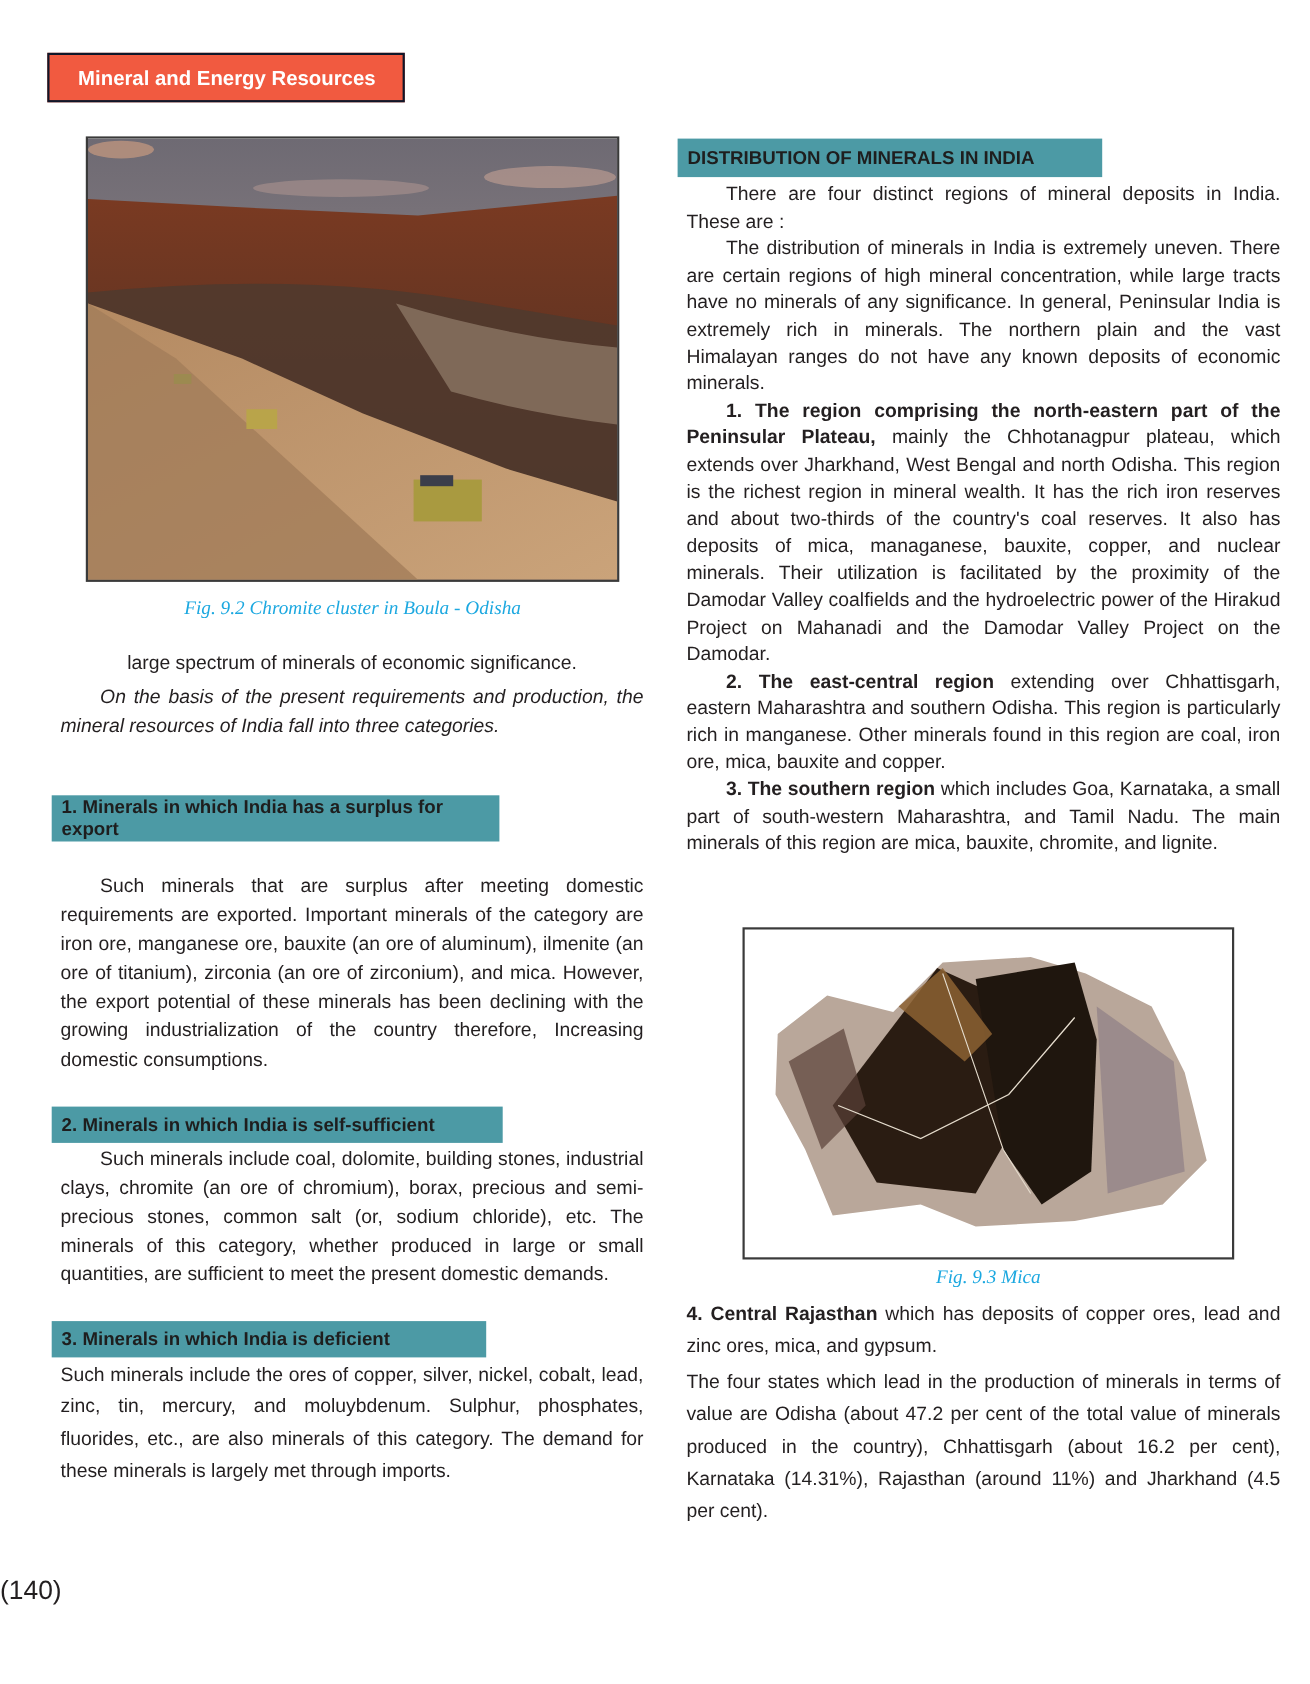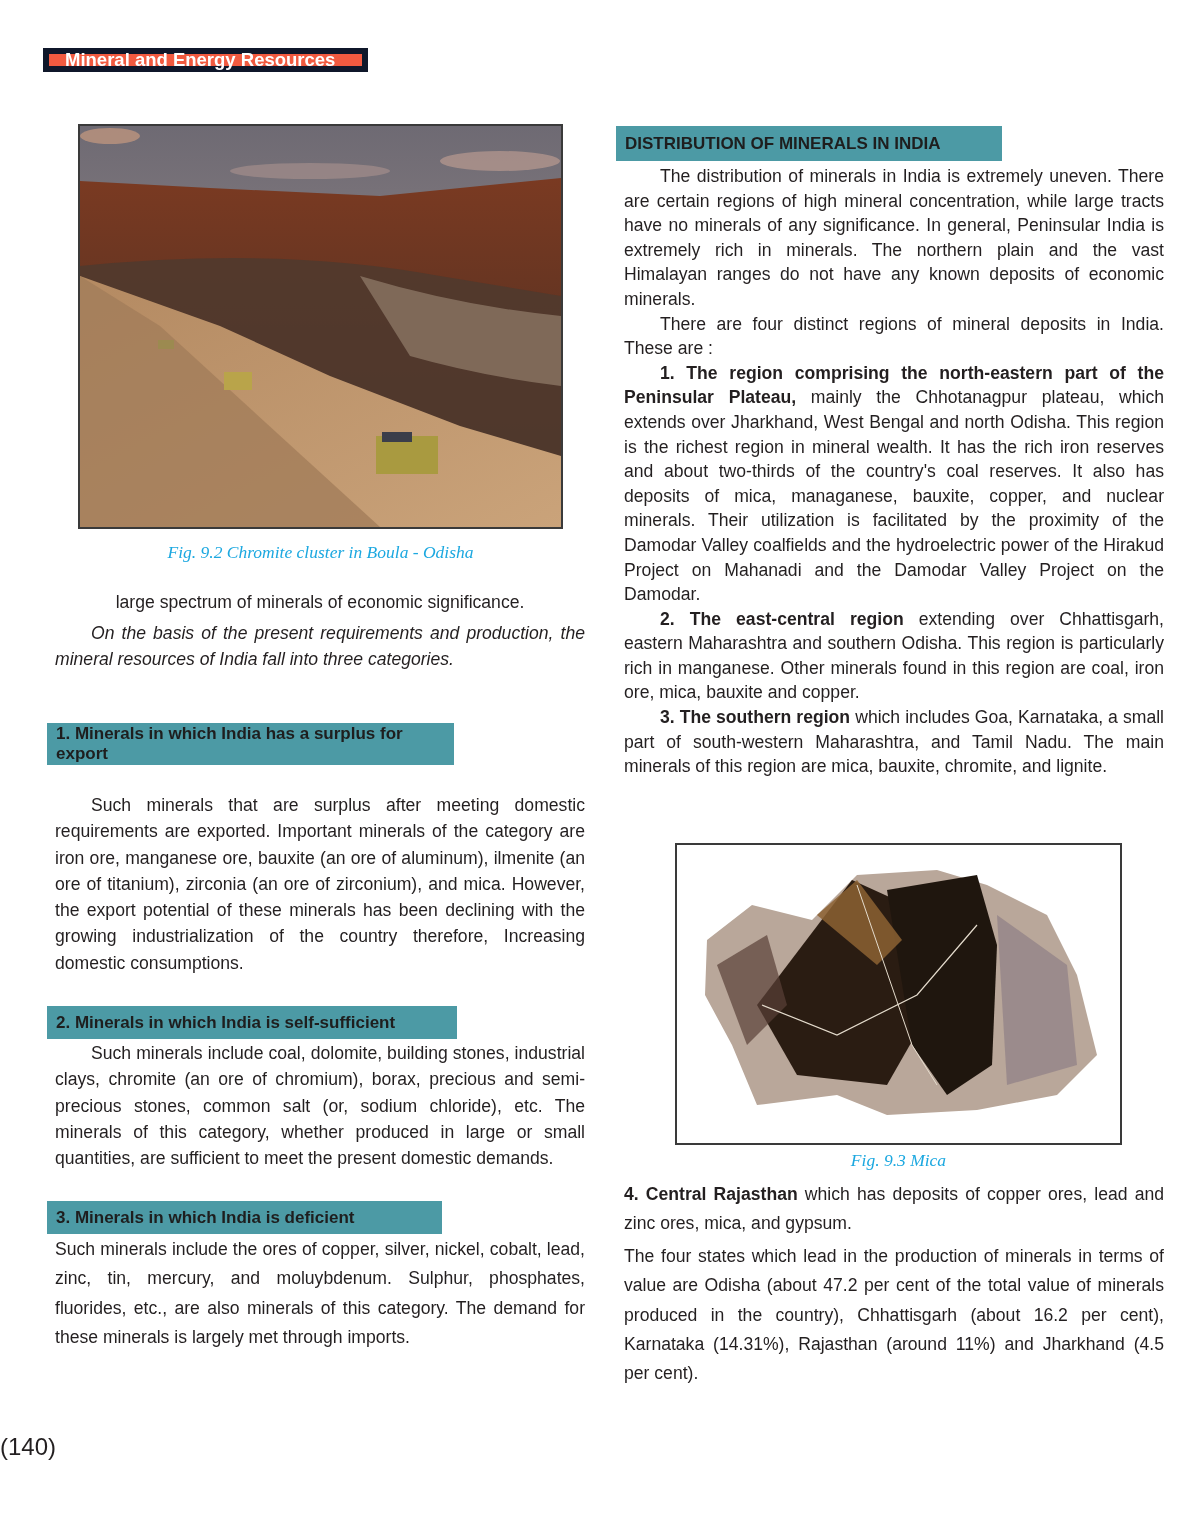--- a/index.html
+++ b/index.html
@@ -2,24 +2,24 @@
 <html><head>
 <meta charset="utf-8">
 <style>
   html, body { margin: 0; padding: 0; background: #ffffff; }
   body {
     width: 1191px; height: 1531px; position: relative; overflow: hidden;
     font-family: "Liberation Sans", "DejaVu Sans", sans-serif;
     color: #231f20;
   }
   .chapter-tag {
-    position: absolute; left: 43px; top: 48px; width: 325px; height: 24px;
-    background: #f15a40; border: 6px solid #0f172a; box-sizing: border-box;
+    position: absolute; left: 43px; top: 48px; width: 325px; height: 45px;
+    background: #f15a40; border: 2px solid #0f172a; box-sizing: border-box;
     color: #ffffff; font-weight: bold; font-size: 18.5px;
-    display: flex; align-items: center; padding-left: 16px;
+    display: flex; align-items: center; padding-left: 26px;
   }
   .col { position: absolute; }
   .col-left { left: 55px; width: 530px; }
   .col-right { left: 624px; width: 540px; }
   p.body {
     margin: 0; font-size: 17.6px; line-height: 25.3px;
     text-align: justify; hyphens: none;
   }
   p.indent { text-indent: 36px; }
   b { font-weight: bold; }
@@ -106,22 +106,22 @@
 </div>
 <div class="col col-left" style="top:1235px;">
   <p class="body" style="line-height:29.4px;">Such minerals include the ores of copper, silver, nickel, cobalt, lead, zinc, tin, mercury, and moluybdenum. Sulphur, phosphates, fluorides, etc., are also minerals of this category. The demand for these minerals is largely met through imports.</p>
 </div>
 
 <div class="heading-band" style="left:616px; top:126px; width:386px; height:35px;">
   <span>DISTRIBUTION OF MINERALS IN INDIA</span>
 </div>
 
 <div class="col col-right" style="top:164px;">
+  <p class="body indent sp" style="line-height:24.6px;">There are four distinct regions of mineral deposits in India. These are :</p>
   <p class="body indent" style="line-height:24.6px;">The distribution of minerals in India is extremely uneven. There are certain regions of high mineral concentration, while large tracts have no minerals of any significance. In general, Peninsular India is extremely rich in minerals. The northern plain and the vast Himalayan ranges do not have any known deposits of economic minerals.</p>
-  <p class="body indent sp" style="line-height:24.6px;">There are four distinct regions of mineral deposits in India. These are :</p>
   <p class="body indent sp" style="line-height:24.6px;">
     <b>1. The region comprising the north-eastern part of the Peninsular Plateau,</b><span> mainly the Chhotanagpur plateau, which extends over Jharkhand, West Bengal and north Odisha. This region is the richest region in mineral wealth. It has the rich iron reserves and about two-thirds of the country's coal reserves. It also has deposits of mica, managanese, bauxite, copper, and nuclear minerals. Their utilization is facilitated by the proximity of the Damodar Valley coalfields and the hydroelectric power of the Hirakud Project on Mahanadi and the Damodar Valley Project on the Damodar.</span>
   </p>
   <p class="body indent sp" style="line-height:24.6px;">
     <b>2. The east-central region</b><span> extending over Chhattisgarh, eastern Maharashtra and southern Odisha. This region is particularly rich in manganese. Other minerals found in this region are coal, iron ore, mica, bauxite and copper.</span>
   </p>
   <p class="body indent sp" style="line-height:24.6px;">
     <b>3. The southern region</b><span> which includes Goa, Karnataka, a small part of south-western Maharashtra, and Tamil Nadu. The main minerals of this region are mica, bauxite, chromite, and lignite.</span>
   </p>
 </div>

